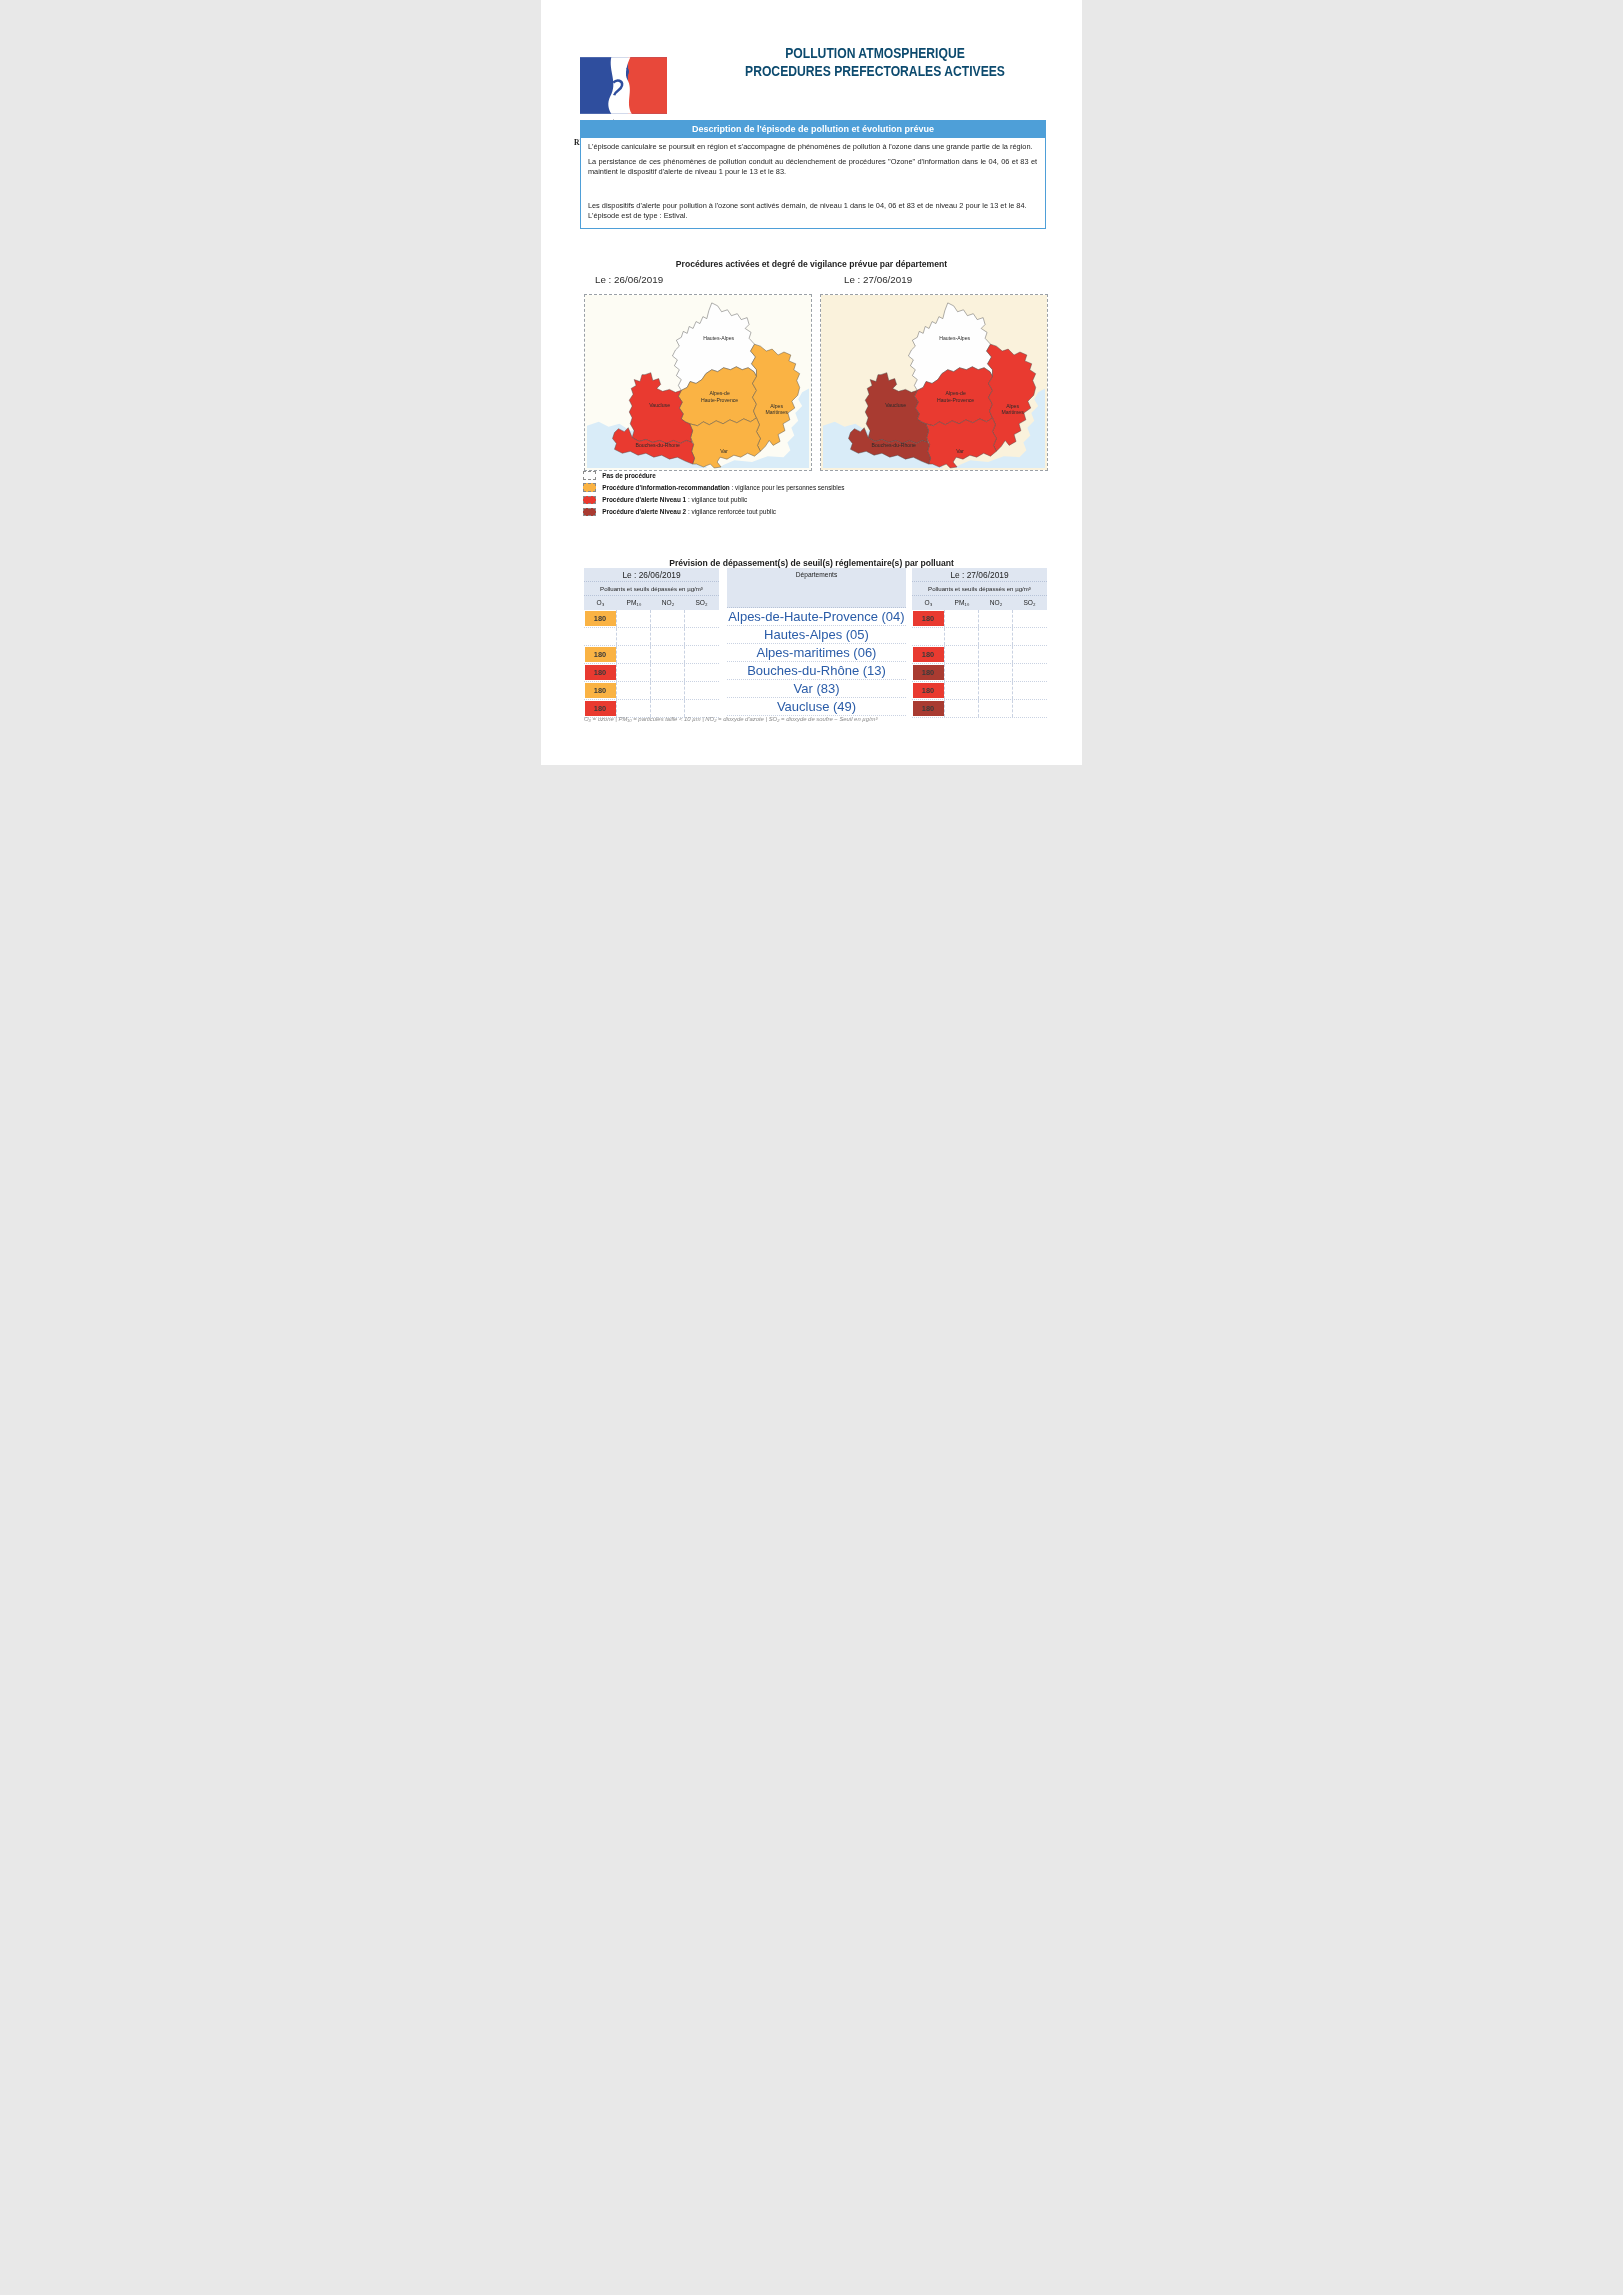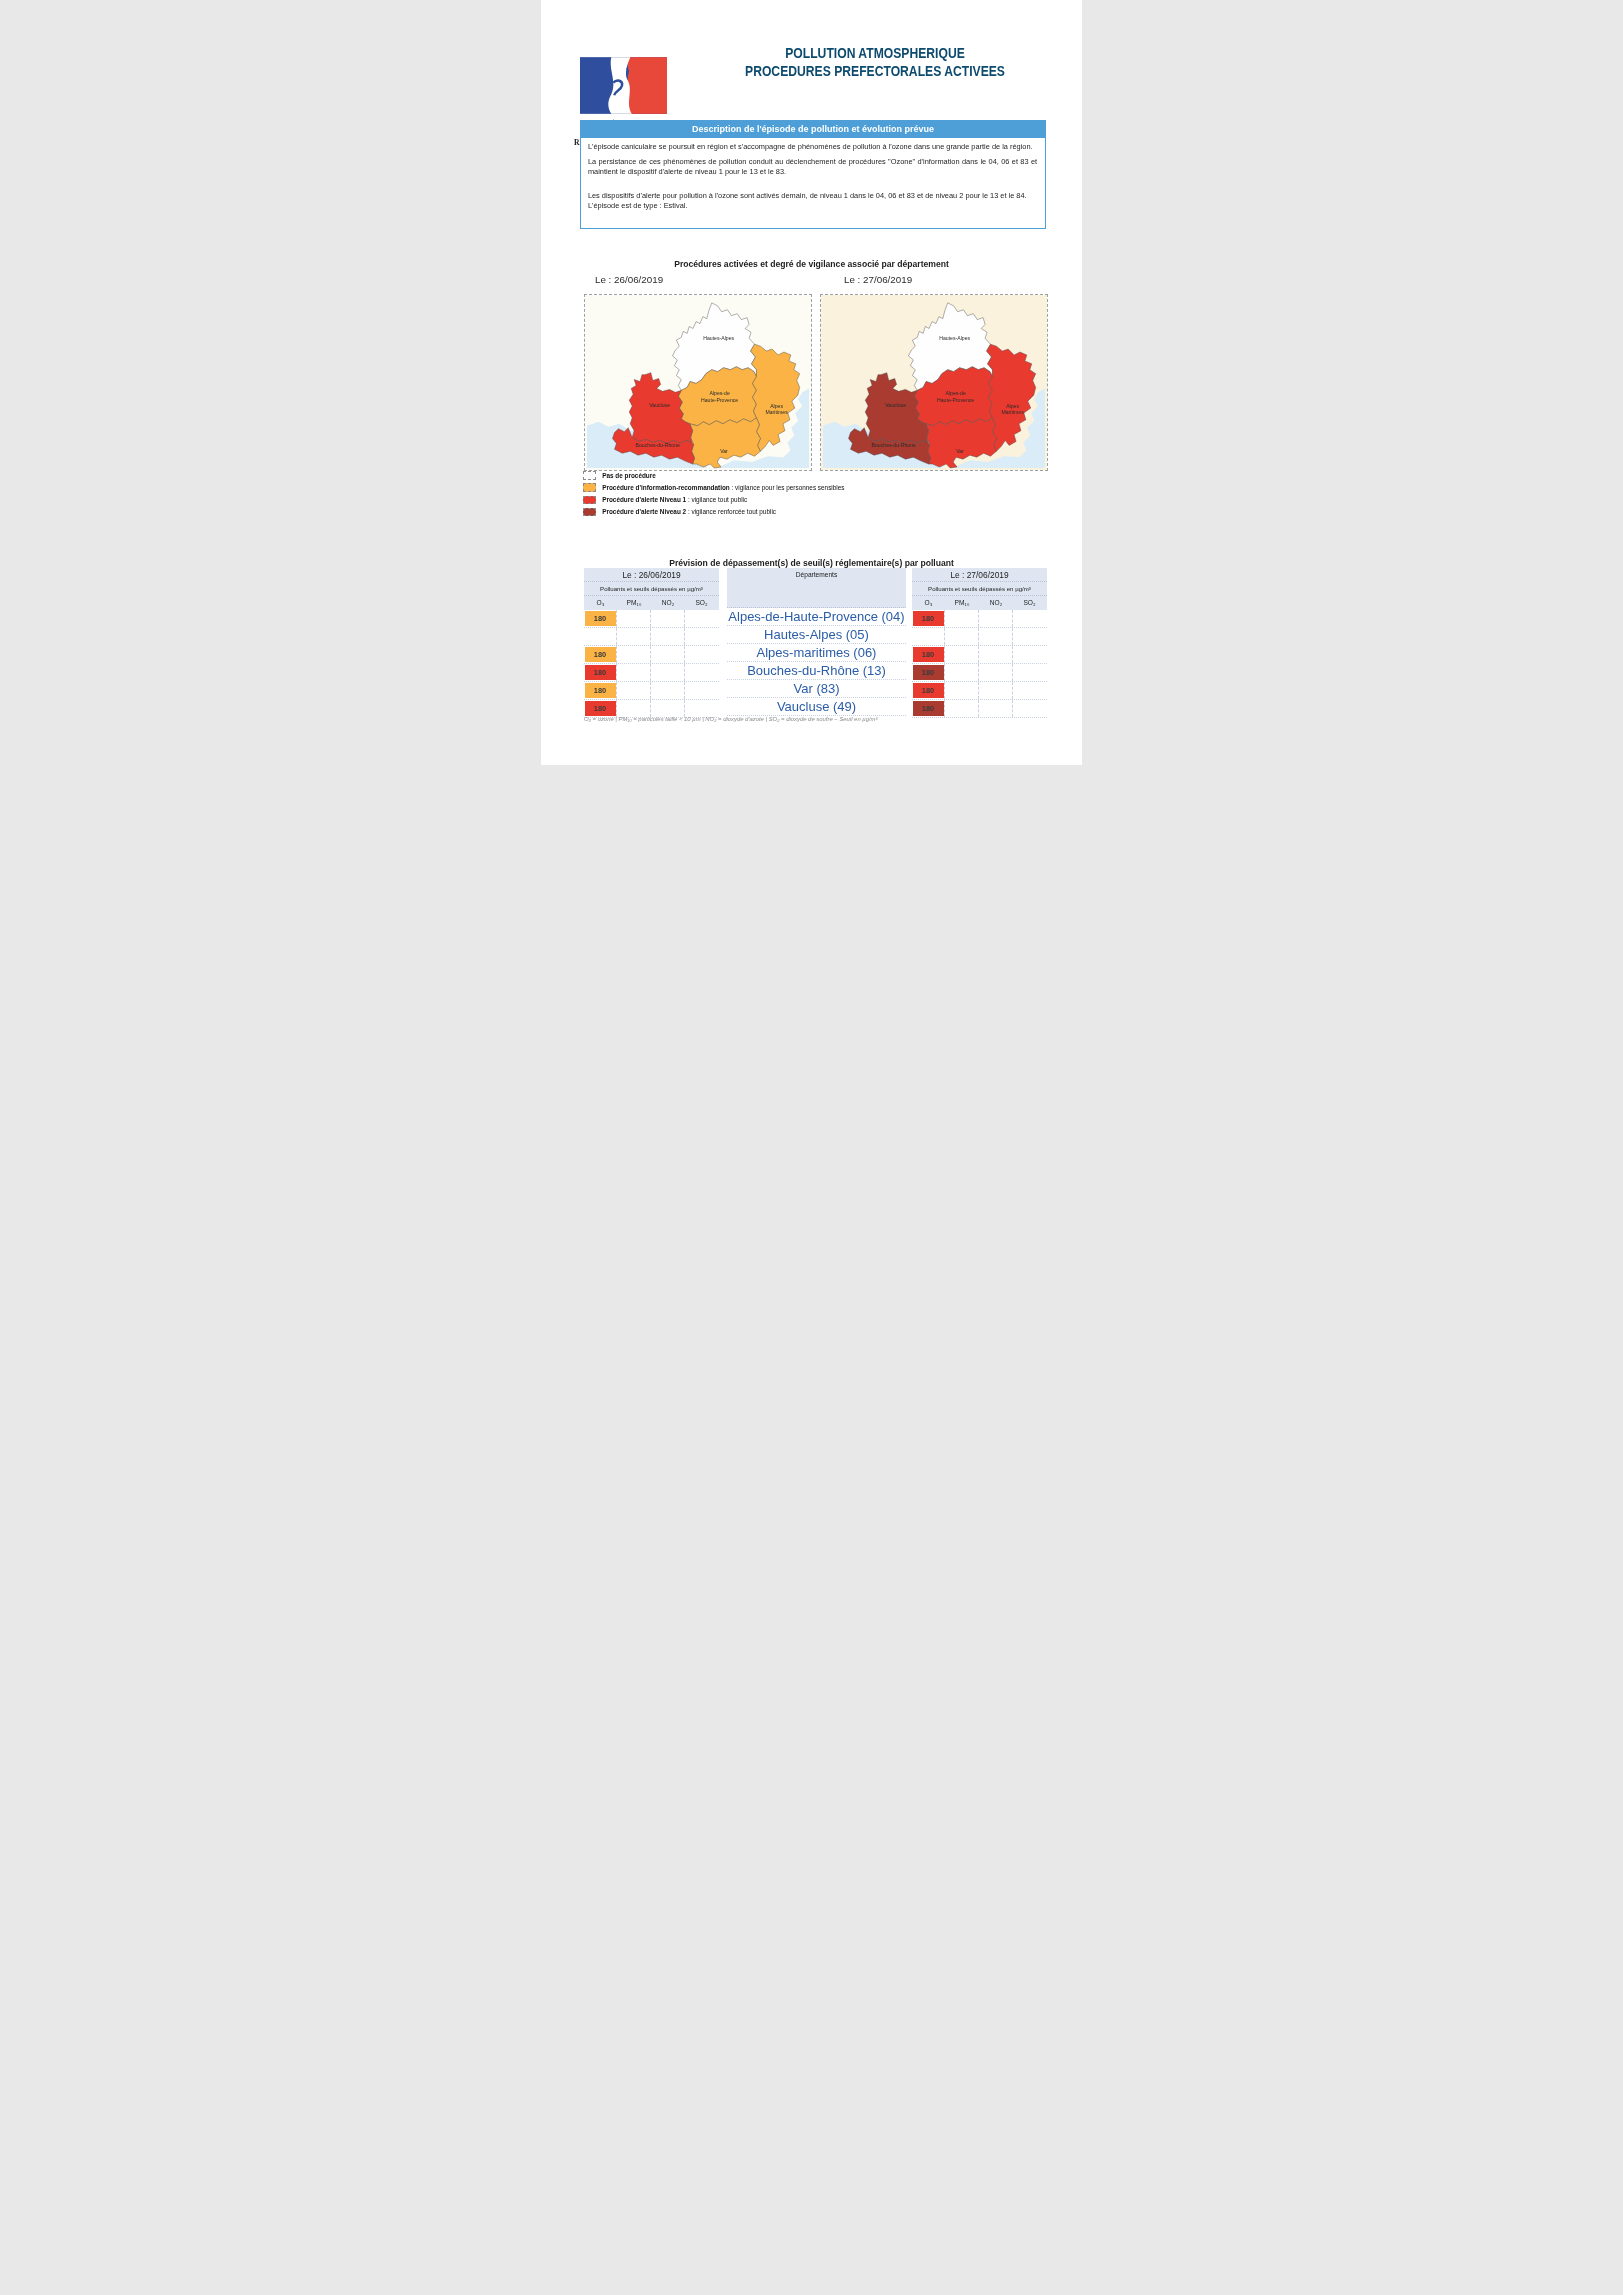--- a/index.html
+++ b/index.html
@@ -17,21 +17,21 @@
   .doc-title{position:absolute;left:162px;top:44px;width:344px;text-align:center;color:#0c4a6e;
          font-weight:700;font-size:15.2px;line-height:1.2;}
   .doc-title span{display:block;transform:scaleX(.8);transform-origin:50% 50%;white-space:nowrap;}
 
   
   .desc-box{position:absolute;left:39px;top:120px;width:466px;height:109px;border:1px solid #4E9FD8;box-sizing:border-box;background:#fff;}
   .desc-banner{height:16.7px;background:#4E9FD8;color:#fff;font-weight:700;font-size:9px;
          display:flex;align-items:center;justify-content:center;}
   .desc-body{padding:3.9px 7.9px 0 6.9px;font-size:7.4px;line-height:1.33;color:#1e1e1e;text-align:justify;}
   .desc-body p{margin:0 0 5.9px 0;}
-  .desc-body p.gap-big{margin-bottom:14px;}
+  .desc-body p.gap-big{margin-bottom:24px;}
   .desc-body p.no-gap{margin-bottom:0;}
 
   .section-title{position:absolute;left:0;width:541px;text-align:center;font-weight:700;font-size:8.6px;color:#1e1e1e;}
 
   .map-date{position:absolute;font-size:9.8px;color:#2b2b2b;}
 
   .map-box{position:absolute;top:294px;width:226px;height:175px;border:0.5px dashed #9aa0a6;box-sizing:content-box;}
   .map-box svg{display:block;}
 
   
@@ -87,21 +87,21 @@
   <div class="desc-box">
     <div class="desc-banner">Description de l'épisode de pollution et évolution prévue</div>
     <div class="desc-body">
       <p>L'épisode caniculaire se poursuit en région et s'accompagne de phénomènes de pollution à l'ozone dans une grande partie de la région.</p>
       <p class="gap-big">La persistance de ces phénomènes de pollution conduit au déclenchement de procédures "Ozone" d'information dans le 04, 06 et 83 et maintient le dispositif d'alerte de niveau 1 pour le 13 et le 83.</p>
       <p class="no-gap">Les dispositifs d'alerte pour pollution à l'ozone sont activés demain, de niveau 1 dans le 04, 06 et 83 et de niveau 2 pour le 13 et le 84.</p>
       <p class="no-gap">L'épisode est de type : Estival.</p>
     </div>
   </div>
 
-  <div class="section-title" style="top:259px;">Procédures activées et degré de vigilance associé par département</div>
+  <div class="section-title" style="top:259px;">Procédures activées et degré de vigilance prévue par département</div>
 
   <div class="map-date" style="left:54px;top:274px;">Le : 26/06/2019</div>
   <div class="map-date" style="left:303px;top:274px;">Le : 27/06/2019</div>
 
   <div class="map-box" style="left:43px;">
     <svg class="map-svg" width="226" height="175" viewBox="0 0 460 356">
         <rect x="0" y="0" width="460" height="356" fill="#FDFCF4"></rect>
         <path d="M4,266 L28,258 48,268 70,262 92,276 118,272 146,290 175,296 205,312 232,320 248,352 L4,352 Z" fill="#D9ECF8" stroke="none"></path>
         <path d="M456,190 L442,198 434,212 442,226 428,240 434,256 420,270 426,286 412,300 418,316 404,330 372,328 340,340 304,336 282,346 272,352 L456,352 Z" fill="#D9ECF8" stroke="none"></path>
         <path d="M258,16 L270,22 278,34 290,30 298,42 310,38 318,50 330,46 334,60 326,68 338,76 334,88 345,100 337,114 347,126 339,140 349,152 349,166 344,156 332,148 320,152 308,146 296,152 282,148 270,156 258,152 246,160 238,172 226,180 214,176 208,188 196,194 190,184 196,172 186,164 192,152 182,144 188,132 178,124 184,112 192,104 186,92 196,86 200,74 208,78 212,64 220,68 226,54 234,58 240,44 248,48 252,32 Z" fill="#FEFEFE" stroke="#4a4a4a" stroke-width="0.9" stroke-linejoin="round"></path>

